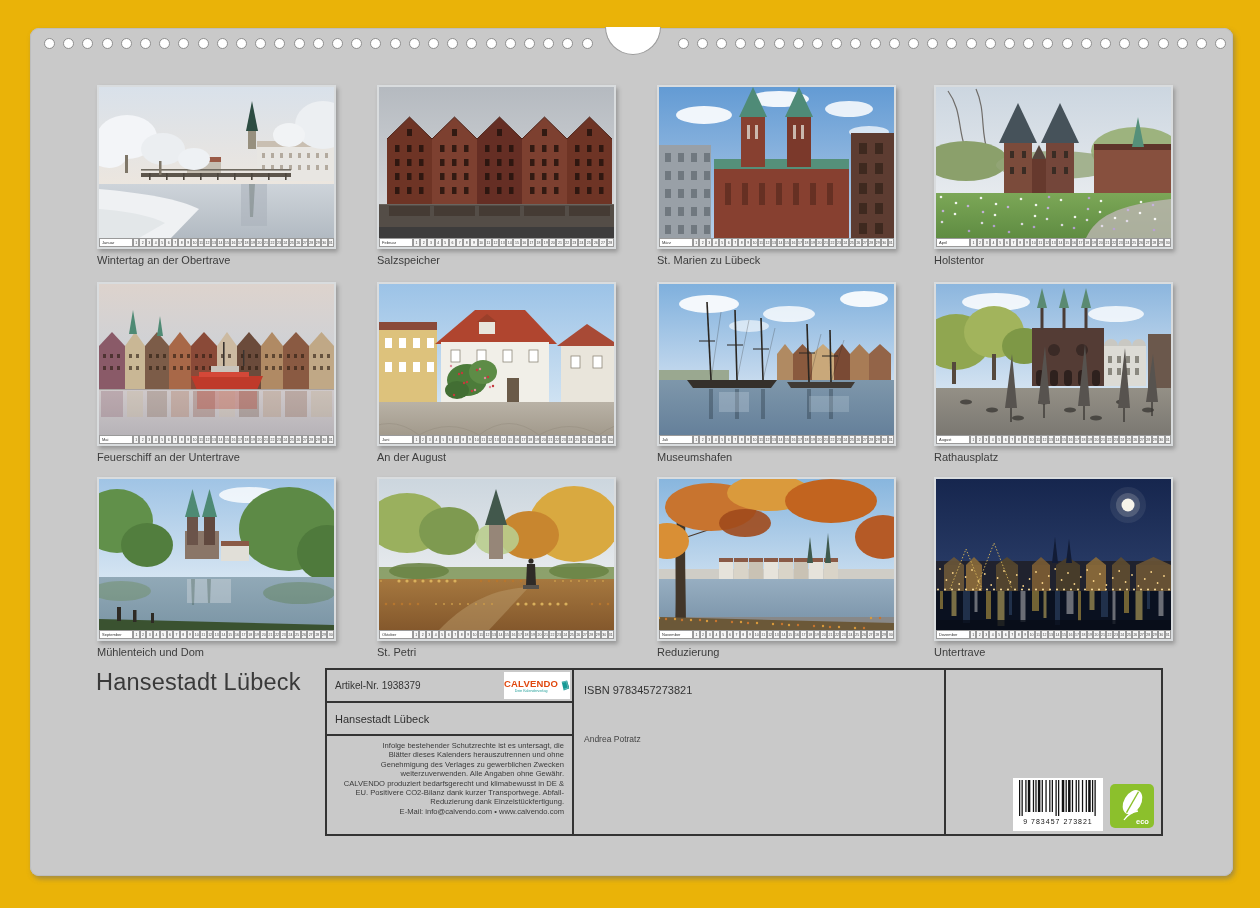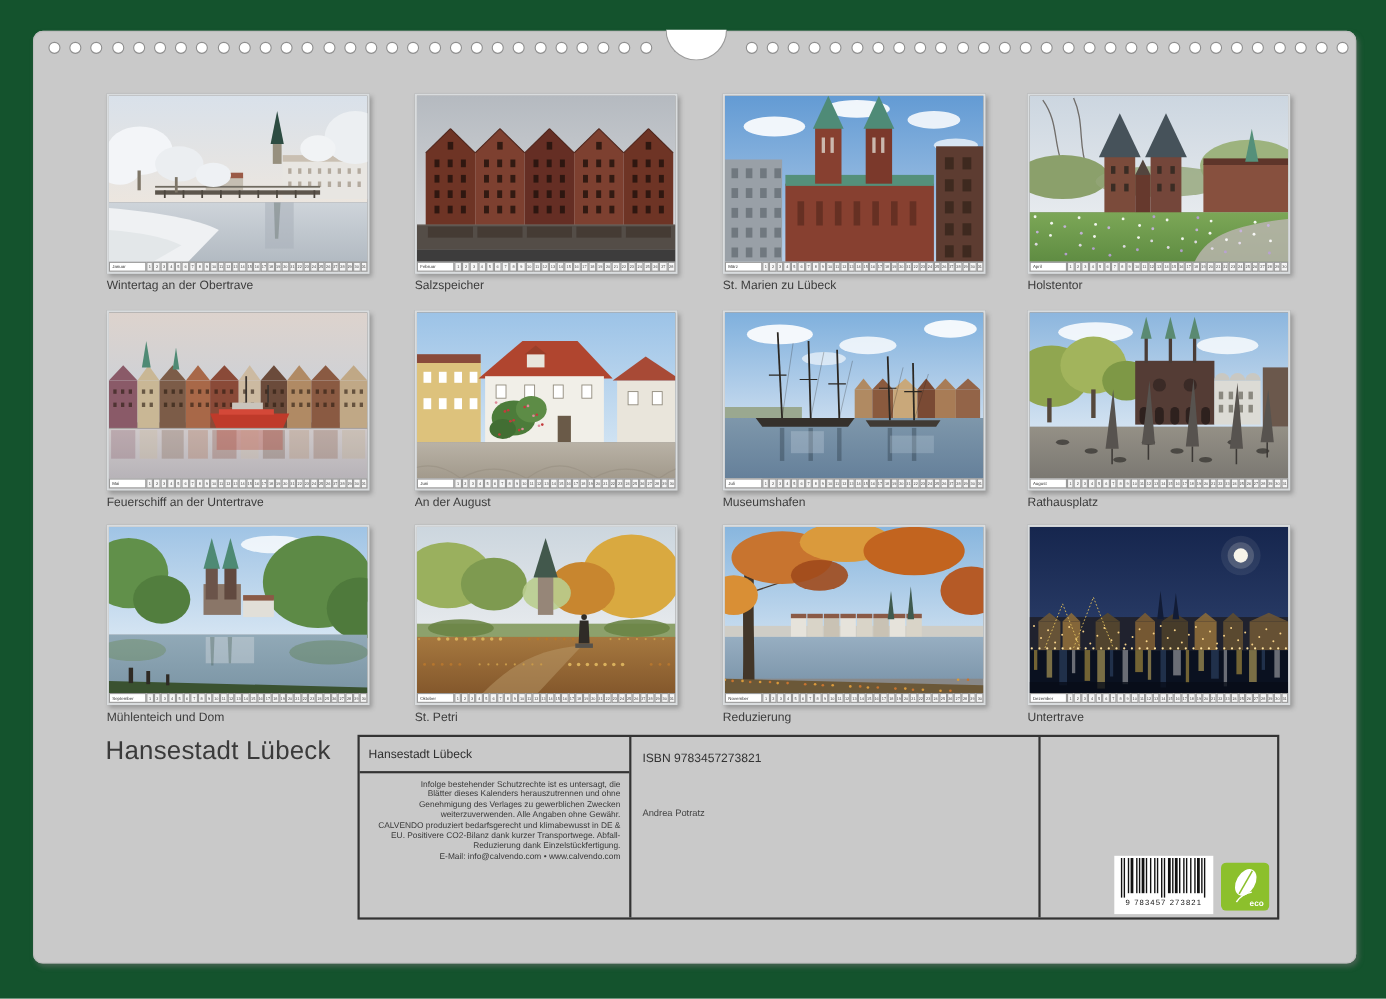--- a/index.html
+++ b/index.html
@@ -1,17 +1,17 @@
 <!DOCTYPE html>
 <html><head>
 <meta charset="utf-8">
 <style>
   html,body{margin:0;padding:0;background:#ffffff;width:1260px;height:908px;overflow:hidden;
             font-family:"Liberation Sans", sans-serif;}
-  .stage{position:relative;width:1260px;height:908px;background:#14532d;}
+  .stage{position:relative;width:1260px;height:908px;background:#eab308;}
   .card{position:absolute;left:30px;top:28px;width:1203px;height:848px;background:#c9c9c9;
         border-radius:9px;box-shadow:2px 3px 5px rgba(110,110,110,.55), inset 0 0 0 1px #bdbdbd;}
   .hole{position:absolute;top:10px;width:11px;height:11px;border-radius:50%;background:#ffffff;
         border:1px solid #8f8f8f;box-sizing:border-box;}
   .notch{position:absolute;top:-1px;width:56px;height:28px;background:#ffffff;
          border:1px solid #9a9a9a;border-top:none;border-radius:0 0 56px 56px;box-sizing:border-box;}
   
   .thumb{position:absolute;width:239px;}
   .thumb-photo{position:relative;width:235px;height:160px;border:2px solid #d9dcde;background:#888;
                box-shadow:2px 3px 4px rgba(60,60,60,.35);box-sizing:content-box;}
@@ -1498,20 +1498,34 @@
       </div>
     </div>
     <figcaption class="caption">Untertrave</figcaption>
   </figure>
 </div>
 
     <div class="big-title">Hansestadt Lübeck</div>
 
     <div class="info-table">
       <div class="tcolA">
+        <div class="rowA1">
+          <span class="article">Artikel-Nr. 1938379</span>
+          <div class="cv-logo">
+            <div>
+              <div class="cv-brand">CALVENDO</div>
+              <div class="cv-tag">Dein Kalenderverlag</div>
+            </div>
+            <svg width="13" height="17" viewBox="0 0 13 17">
+              <path d="M1,3 L9,1 L12,13 L4,16 Z" fill="#169a96"></path>
+              <path d="M9,1 L12,13 L10,10 Z" fill="#0d7a76"></path>
+              <path d="M2,4 L8,2.4 L10.5,12 L4.6,14" fill="none" stroke="#ffffff" stroke-width="0.7" opacity="0.7"></path>
+            </svg>
+          </div>
+        </div>
         <div class="rowA2">
           <span class="cal-name">Hansestadt Lübeck</span>
         </div>
         <div class="rowA3">
           <div class="legal">Infolge bestehender Schutzrechte ist es untersagt, die
 Blätter dieses Kalenders herauszutrennen und ohne
 Genehmigung des Verlages zu gewerblichen Zwecken
 weiterzuverwenden. Alle Angaben ohne Gewähr.
 CALVENDO produziert bedarfsgerecht und klimabewusst in DE &amp;
 EU. Positivere CO2-Bilanz dank kurzer Transportwege. Abfall-

